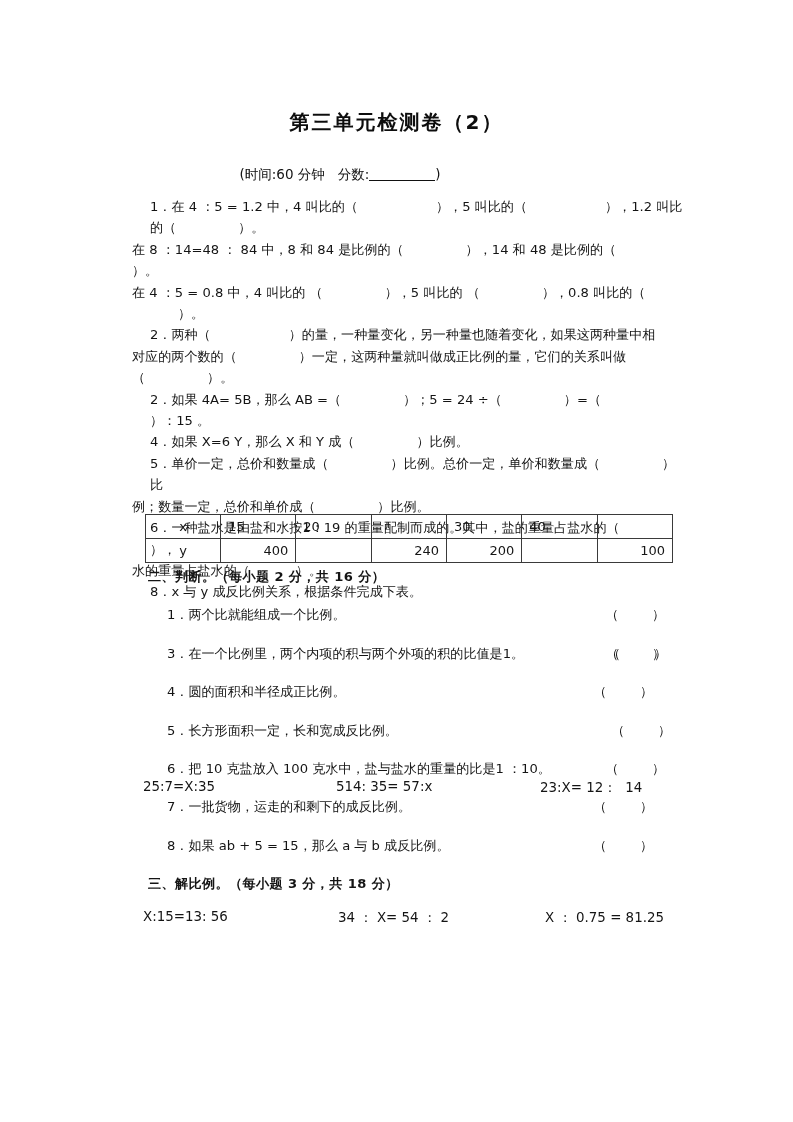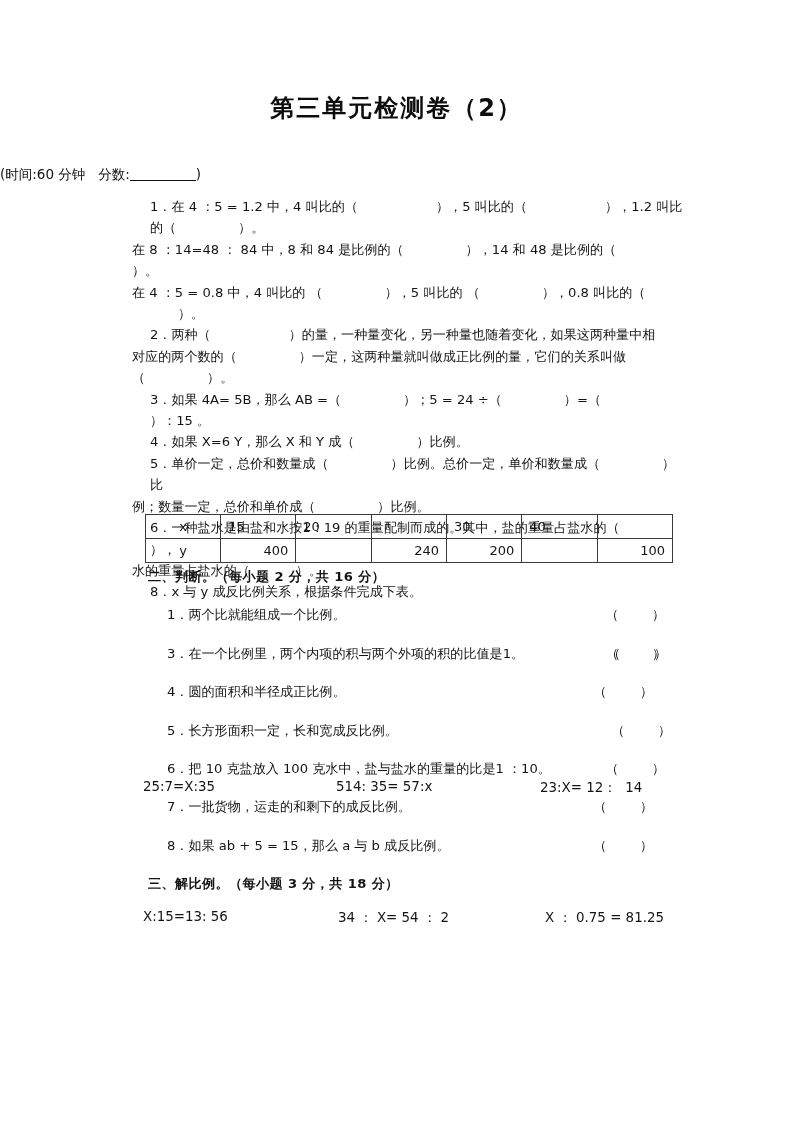--- a/index.html
+++ b/index.html
@@ -13,37 +13,37 @@
     height: 1122px;
     background: #ffffff;
     font-family: "DejaVu Sans", "Liberation Sans", sans-serif;
     color: #1a1a1a;
     overflow: hidden;
   }
 
   
   .doc-title {
     position: absolute;
-    top: 92px;
+    top: 109px;
     left: 0;
     width: 793px;
     text-align: center;
-    font-size: 24px;
+    font-size: 20px;
     font-weight: bold;
     letter-spacing: 2px;
     color: #0d0d0d;
   }
 
   
   .meta-line {
     position: absolute;
     top: 166px;
     left: 0;
     width: 793px;
-    text-align: left;
+    text-align: center;
     padding-right: 113px;
     box-sizing: border-box;
     font-size: 13.5px;
     color: #111;
   }
   .score-blank {
     display: inline-block;
     width: 66px;
     border-bottom: 1px solid #111;
     vertical-align: -2px;
@@ -183,21 +183,21 @@
 
     <p class="q hang">
       <span>对应的两个数的（</span><span class="blank bk-m"></span><span>）一定，这两种量就叫做成正比例的量，它们的关系叫做</span>
     </p>
 
     <p class="q hang">
       <span>（</span><span class="blank bk-m"></span><span>）。</span>
     </p>
 
     <p class="q">
-      <span>3．如果 4A= 5B，那么  AB =（</span><span class="blank bk-m"></span><span>）；5 = 24 ÷（</span><span class="blank bk-m"></span><span>）=（</span><span class="blank bk-m"></span><span>）：15 。</span>
+      <span>2．如果 4A= 5B，那么  AB =（</span><span class="blank bk-m"></span><span>）；5 = 24 ÷（</span><span class="blank bk-m"></span><span>）=（</span><span class="blank bk-m"></span><span>）：15 。</span>
     </p>
 
     <p class="q">
       <span>4．如果 X=6 Y，那么 X 和 Y 成（</span><span class="blank bk-m"></span><span>）比例。</span>
     </p>
 
     <p class="q">
       <span>5．单价一定，总价和数量成（</span><span class="blank bk-m"></span><span>）比例。总价一定，单价和数量成（</span><span class="blank bk-m"></span><span>）比</span>
     </p>
 

